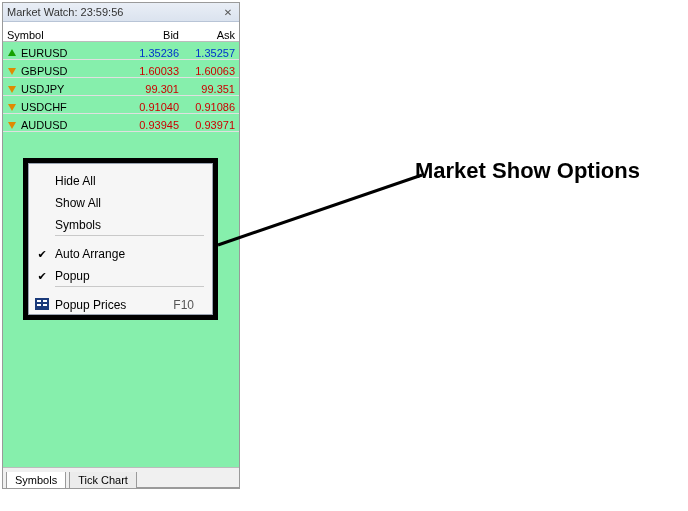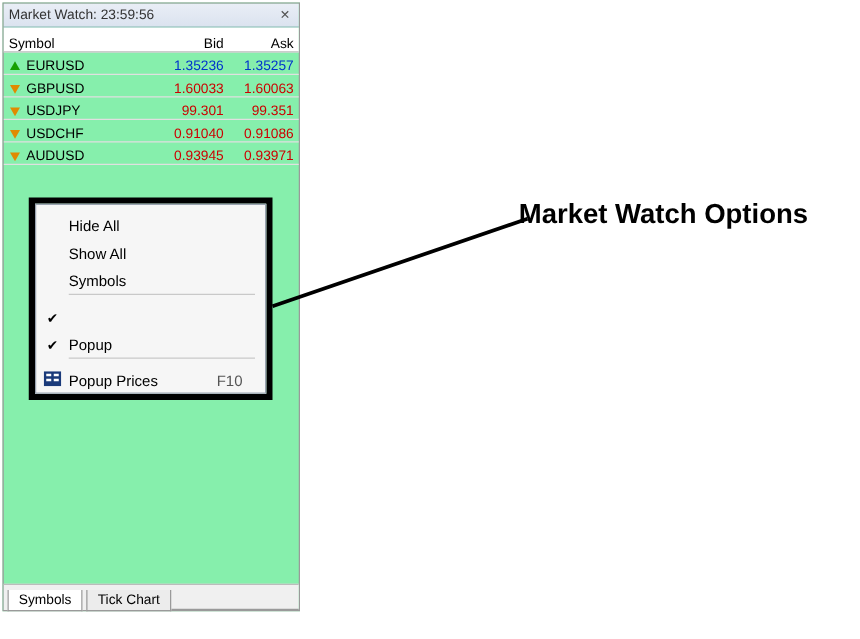--- a/index.html
+++ b/index.html
@@ -210,20 +210,21 @@
           <span class="ctx-arrow"></span>
         </div>
         <div class="ctx-item">
           <span class="ctx-check"></span>
           <span class="ctx-label">Symbols</span>
           <span class="ctx-arrow"></span>
         </div>
         <div class="ctx-sep"></div>
         <div class="ctx-item">
           <span class="ctx-check">✔</span>
+          <span class="ctx-label">Auto Arrange</span>
           <span class="ctx-arrow"></span>
         </div>
         <div class="ctx-item">
           <span class="ctx-check">✔</span>
           <span class="ctx-label">Popup</span>
           <span class="ctx-arrow"></span>
         </div>
         <div class="ctx-sep"></div>
         <div class="ctx-item">
           <span class="ctx-check"><svg width="14" height="12">
@@ -246,13 +247,13 @@
         <div class="tab">Tick Chart</div>
       </div>
     <div class="sepbar"></div>
   </div>
 </div>
 
 <svg class="annotation-line" width="688" height="511" style="left:0;top:0;">
   <line x1="218" y1="245" x2="422" y2="175" stroke="#000" stroke-width="3"></line>
 </svg>
 
-<div class="annotation-label">Market Watch Options</div>
+<div class="annotation-label">Market Show Options</div>
 
 </body></html>

